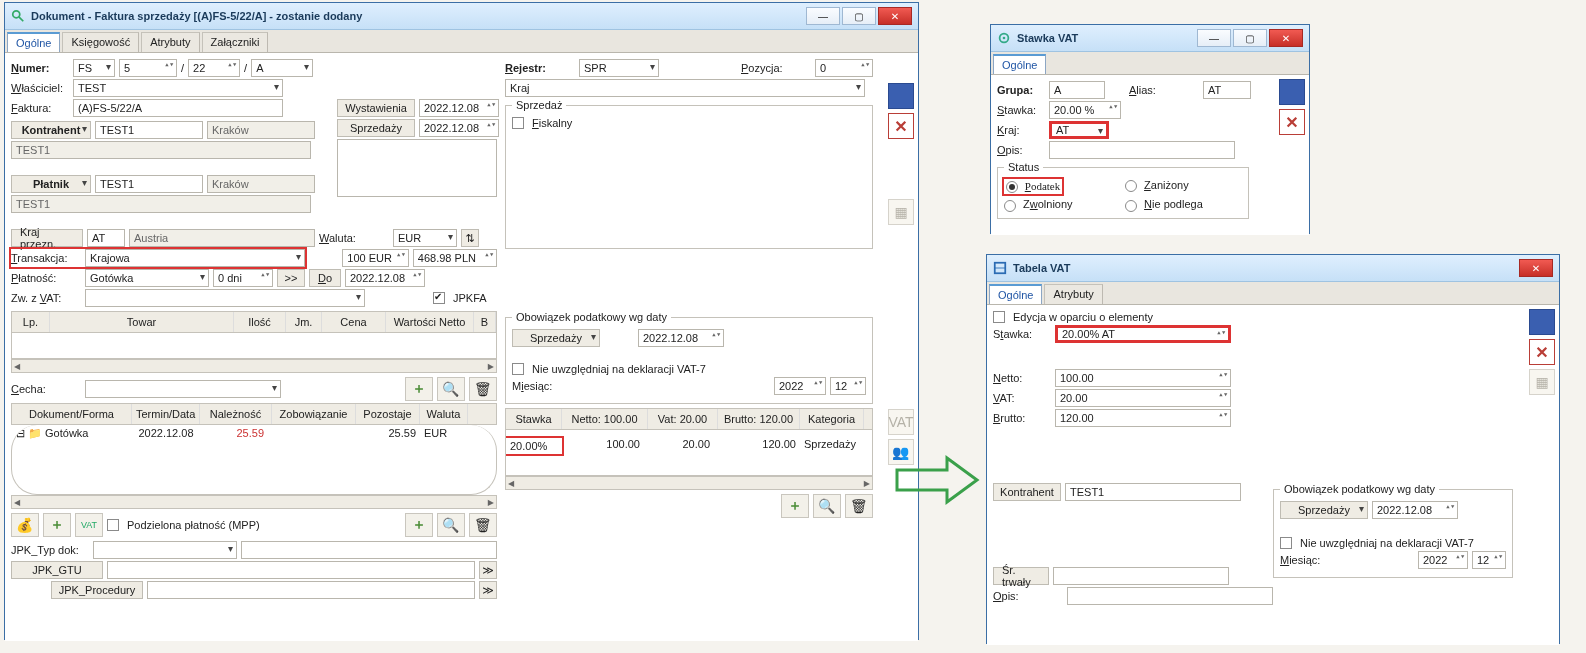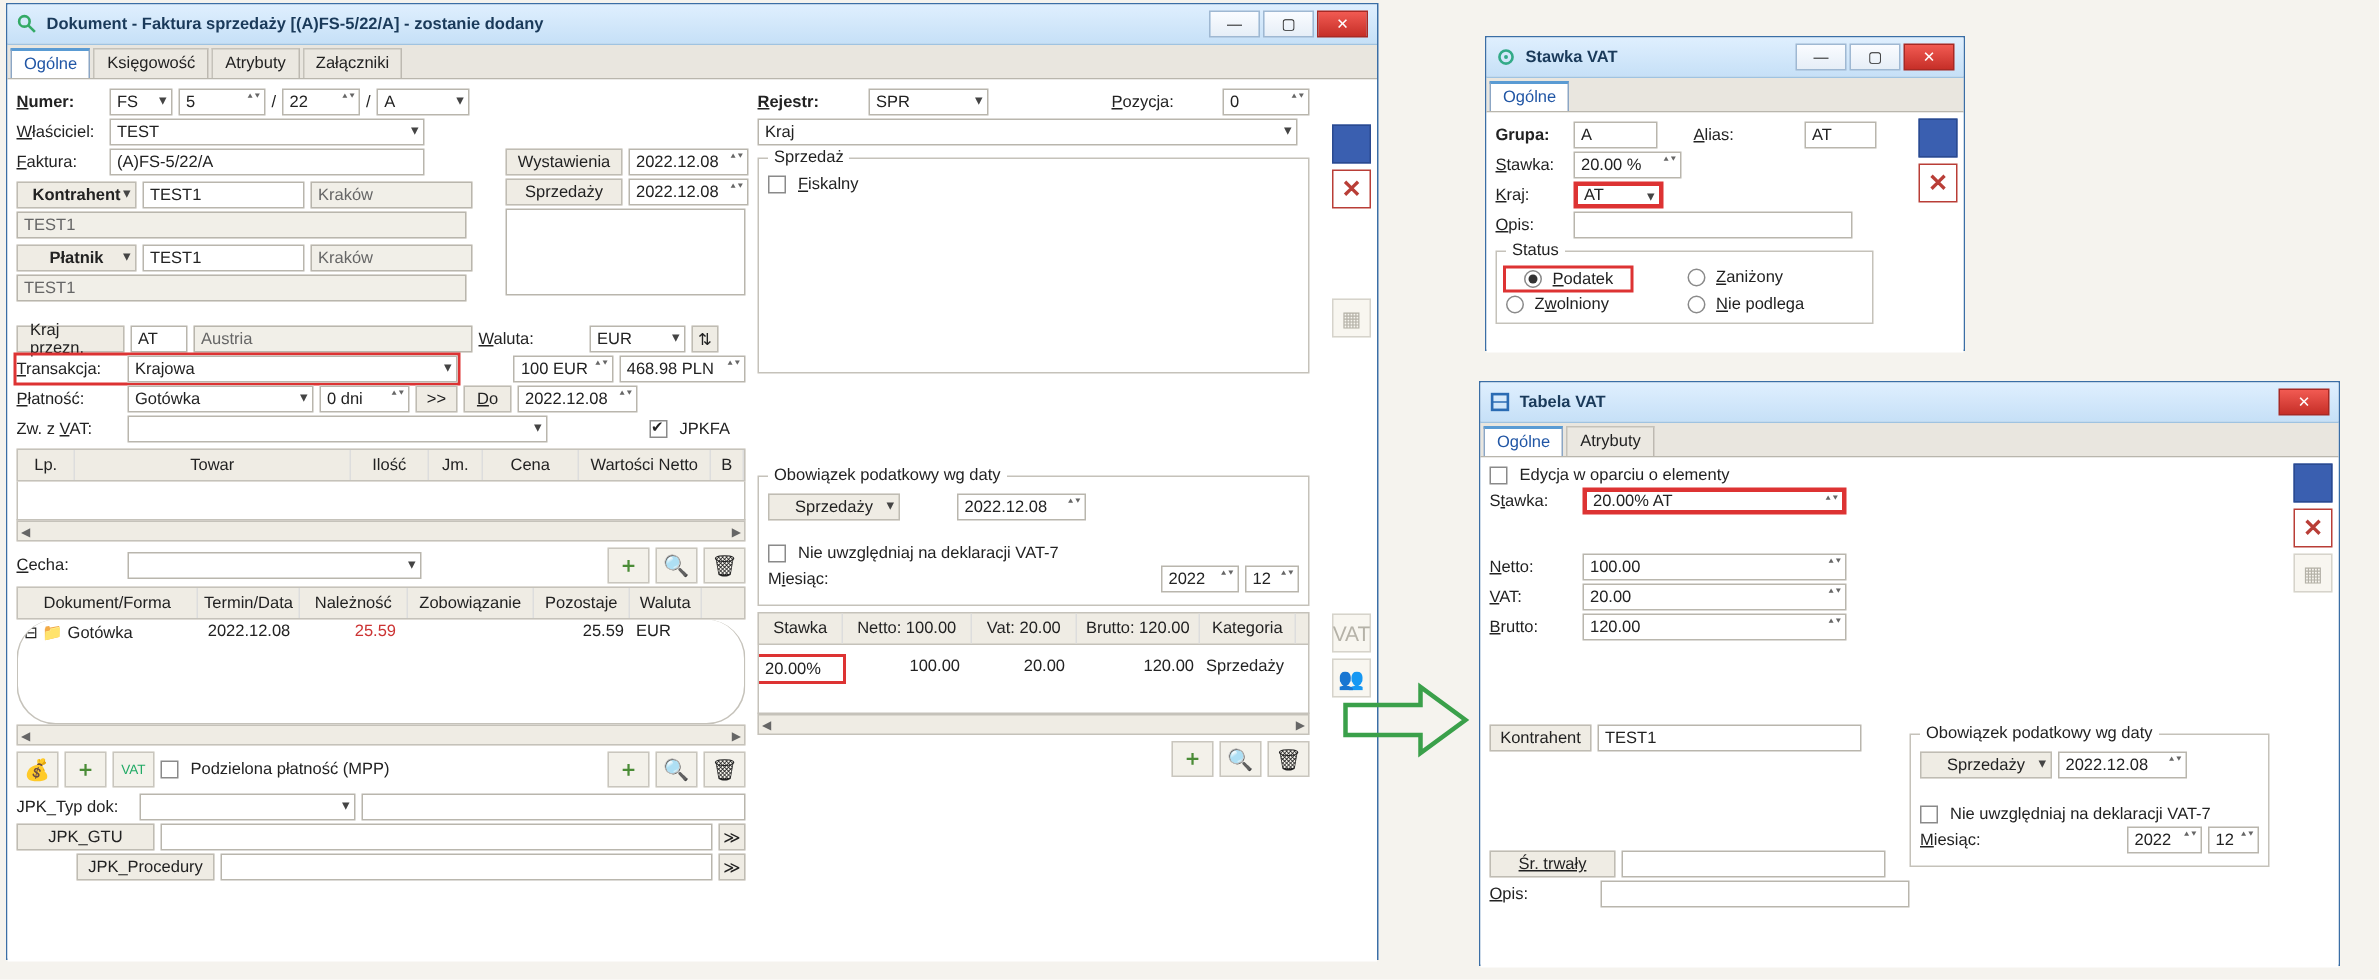--- a/index.html
+++ b/index.html
@@ -125,21 +125,21 @@
           <span class="btn combo" style="width:80px;">
               <b>Kontrahent</b>
             </span>
           <span class="field" style="width:108px;">TEST1</span>
           <span class="field gray" style="width:108px;">Kraków</span>
         </div>
         <div class="row">
           <span class="field gray" style="width:300px;">TEST1</span>
         </div>
 
-        <div class="row" style="margin-top:4px;">
+        <div class="row" style="margin-top:16px;">
           <span class="btn combo" style="width:80px;">
               <b>Płatnik</b>
             </span>
           <span class="field" style="width:108px;">TEST1</span>
           <span class="field gray" style="width:108px;">Kraków</span>
         </div>
         <div class="row">
           <span class="field gray" style="width:300px;">TEST1</span>
         </div>
 
@@ -389,21 +389,21 @@
         <span class="field combo redboxthick" style="width:60px;">AT</span>
       </div>
       <div class="row">
         <span class="lbl" style="min-width:48px;"><span class="u">O</span>pis:</span>
         <span class="field" style="width:186px;"></span>
       </div>
 
       <fieldset class="grp" style="margin-top:2px;width:252px;">
         <legend>Status</legend>
         <div style="display:grid;grid-template-columns:1fr 1fr;gap:4px;">
-          <div class="redbox" style="padding:1px 12px;display:inline-block;width:max-content;">
+          <div class="redbox" style="padding:1px 2px;display:inline-block;width:max-content;font-family:Liberation Serif, serif;">
             <span class="radio checked"></span>
             <span><span class="u">P</span>odatek</span>
           </div>
           <div>
             <span class="radio"></span>
             <span><span class="u">Z</span>aniżony</span>
           </div>
           <div>
             <span class="radio"></span>
             <span>Z<span class="u">w</span>olniony</span>
@@ -461,21 +461,21 @@
           <span class="lbl" style="min-width:58px;"><span class="u">B</span>rutto:</span>
           <span class="field spin" style="width:176px;text-align:right;">120.00</span>
         </div>
 
         <div class="row" style="margin-top:56px;">
           <span class="btn" style="width:68px;">Kontrahent</span>
           <span class="field" style="width:176px;">TEST1</span>
         </div>
 
         <div class="row" style="margin-top:66px;">
-          <span class="btn" style="width:84px;text-decoration:underline;">Śr. trwały</span>
+          <span class="btn" style="width:56px;">Śr. trwały</span>
           <span class="field" style="width:176px;"></span>
         </div>
 
         <div class="row">
           <span class="lbl"><span class="u">O</span>pis:</span>
           <span class="field" style="width:444px;"></span>
         </div>
       </div>
 
       <div style="position:absolute; left:286px; top:178px; width:240px;">

